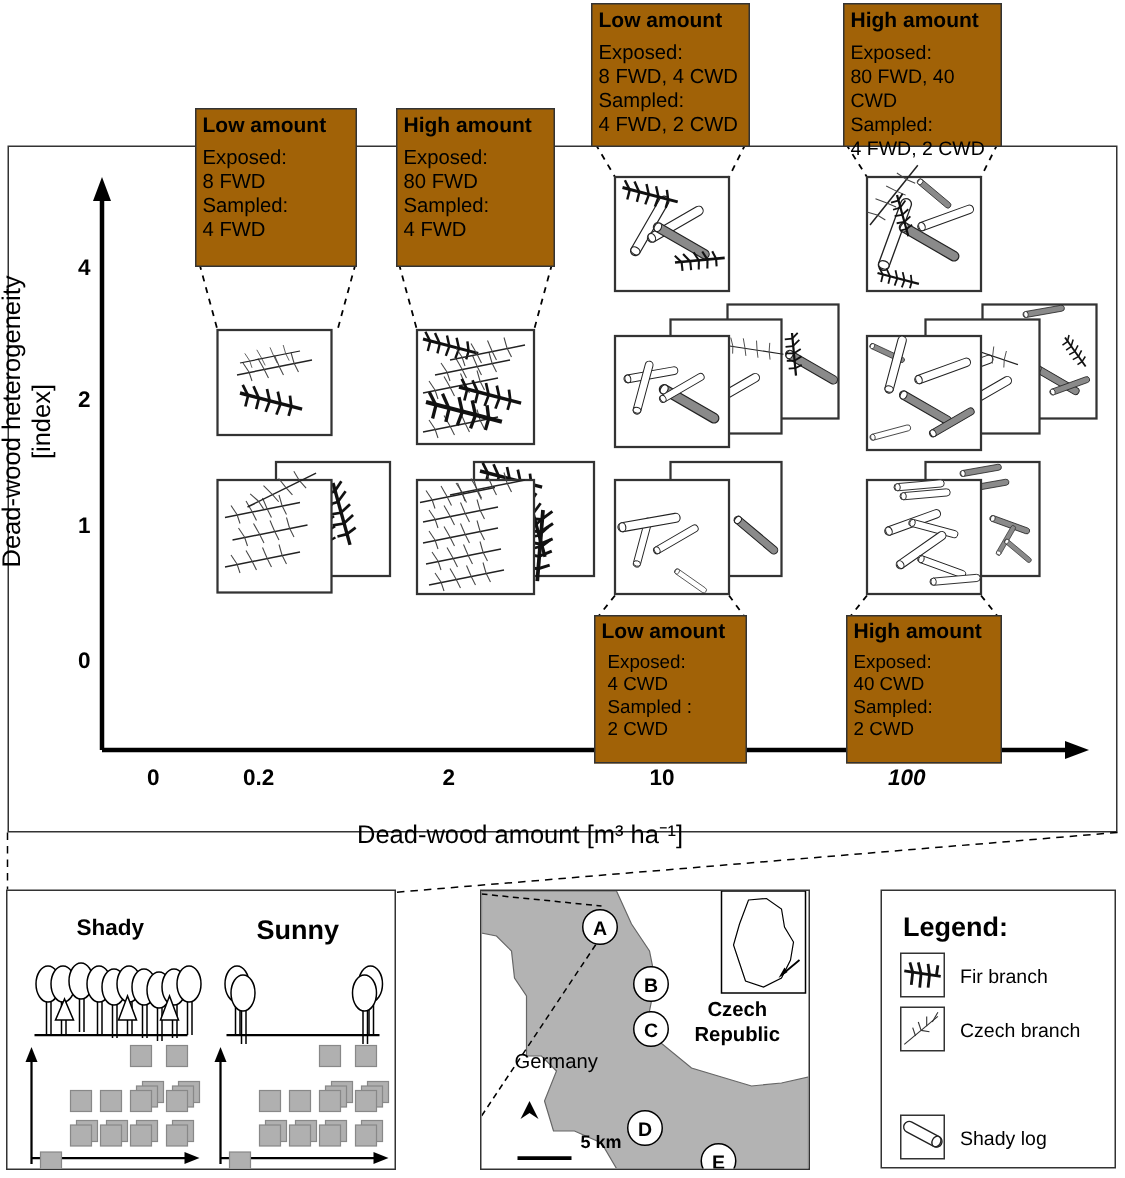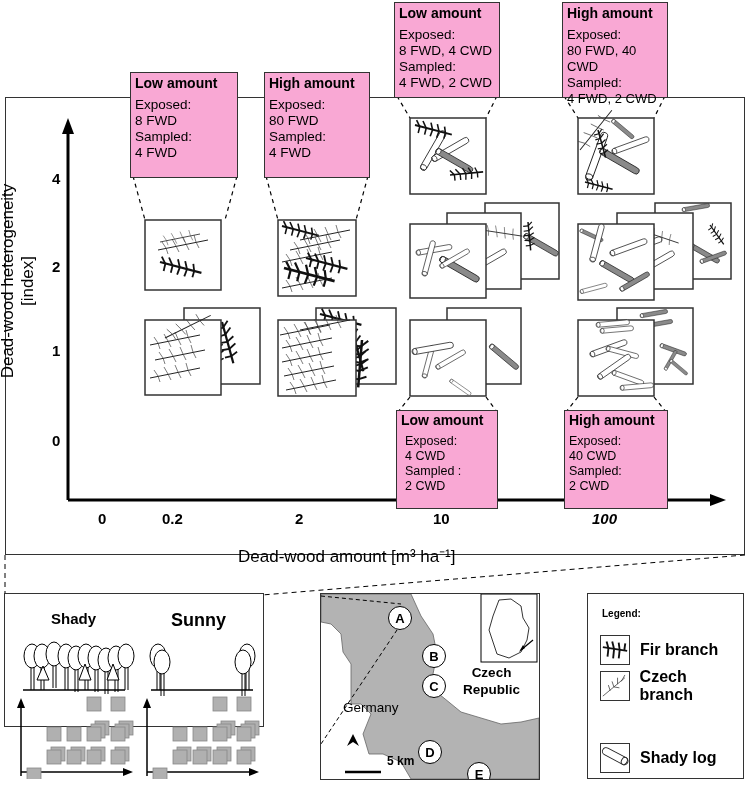--- a/index.html
+++ b/index.html
@@ -1,25 +1,25 @@
 <!DOCTYPE html>
 <html><head>
 <meta charset="utf-8">
 <style>
   html, body { margin:0; padding:0; background:#fff; }
   body { width:750px; height:785px; position:relative; overflow:hidden; font-family:"Liberation Sans", sans-serif; color:#000; }
   .abs { position:absolute; }
   .frame { position:absolute; border:1.5px solid #333; background:#fff; box-sizing:border-box; }
-  .infobox { position:absolute; border:1.5px solid #333; background:#f9a8d4; box-sizing:border-box; padding:2px 4px; font-size:13.5px; line-height:16px; }
+  .infobox { position:absolute; border:1.5px solid #333; background:#a16207; box-sizing:border-box; padding:2px 4px; font-size:13.5px; line-height:16px; }
   .infobox .title { font-weight:bold; font-size:14px; margin-bottom:6px; }
   .tick { position:absolute; font-weight:bold; font-size:15px; }
   .panel { position:absolute; border:1.5px solid #333; background:#fff; box-sizing:border-box; }
   .legend-item { position:absolute; left:12px; height:32px; display:flex; align-items:center; }
   .legend-swatch { width:30px; height:30px; border:1.5px solid #333; box-sizing:border-box; margin-right:10px; background:#fff; }
-  .legend-label { font-weight:bold; font-size:16px; }
+  .legend-label { font-weight:normal; font-size:13px; }
   .site { position:absolute; width:24px; height:24px; border-radius:50%; background:#fff; border:1.5px solid #000; box-sizing:border-box; font-weight:bold; font-size:13px; display:flex; align-items:center; justify-content:center; }
 </style>
 </head>
 <body>
 
 <div class="frame" style="left:5px; top:97px; width:740px; height:458px;"></div>
 
 <svg class="abs" style="left:0; top:0;" width="750" height="560">
   <line x1="68" y1="500" x2="68" y2="130" stroke="#000" stroke-width="3"></line>
   <polygon points="68,118 62,134 74,134" fill="#000"></polygon>
@@ -266,21 +266,21 @@
   </g>
 </svg>
 
 <svg class="abs" style="left:0; top:550px;" width="750" height="50">
   <g stroke="#000" stroke-width="1" stroke-dasharray="5,4" fill="none">
     <line x1="5" y1="5" x2="5" y2="45"></line>
     <line x1="745" y1="5" x2="262" y2="45"></line>
   </g>
 </svg>
 
-<div class="panel" style="left:4px; top:593px; width:260px; height:134px;">
+<div class="panel" style="left:4px; top:593px; width:260px; height:187px;">
   <div class="abs" style="left:46px; top:16px; font-weight:bold; font-size:15px;">Shady</div>
   <div class="abs" style="left:166px; top:16px; font-weight:bold; font-size:18px;">Sunny</div>
   <svg class="abs" style="left:0; top:0;" width="258" height="185">
 
     <g fill="#fff" stroke="#000" stroke-width="1">
       <line x1="18" y1="96" x2="120" y2="96" stroke-width="1.5"></line>
       <g id="tr">
         <line x1="26" y1="70" x2="26" y2="96"></line>
           <line x1="29" y1="70" x2="29" y2="96"></line>
         <ellipse cx="27" cy="62" rx="8" ry="12"></ellipse>
@@ -383,21 +383,21 @@
   <div class="site" style="left:146px; top:168px;">E</div>
   <div class="abs" style="left:22px; top:106px; font-weight:normal; font-size:13.5px;">Germany</div>
   <div class="abs" style="left:142px; top:70px; font-weight:bold; font-size:13.5px; text-align:center; line-height:17px;">
     <div>Czech</div>
     <div>Republic</div>
   </div>
   <div class="abs" style="left:26px; top:160px; font-weight:bold; font-size:12px;margin-left:40px;">5 km</div>
 </div>
 
 <div class="panel" style="left:587px; top:593px; width:157px; height:186px;">
-  <div class="abs" style="left:14px; top:14px; font-weight:bold; font-size:10px;">Legend:</div>
+  <div class="abs" style="left:14px; top:14px; font-weight:bold; font-size:18px;">Legend:</div>
   <div class="legend-item" style="top:40px;">
     <svg class="legend-swatch" viewBox="0 0 30 30">
       <g stroke="#111" stroke-width="2">
           <line x1="2" y1="12" x2="28" y2="16"></line>
           <line x1="8" y1="13" x2="6" y2="6"></line>
           <line x1="8" y1="13" x2="7" y2="22"></line>
           <line x1="14" y1="14" x2="12" y2="6"></line>
           <line x1="14" y1="14" x2="13" y2="24"></line>
           <line x1="20" y1="15" x2="19" y2="7"></line>
           <line x1="20" y1="15" x2="19" y2="24"></line>

